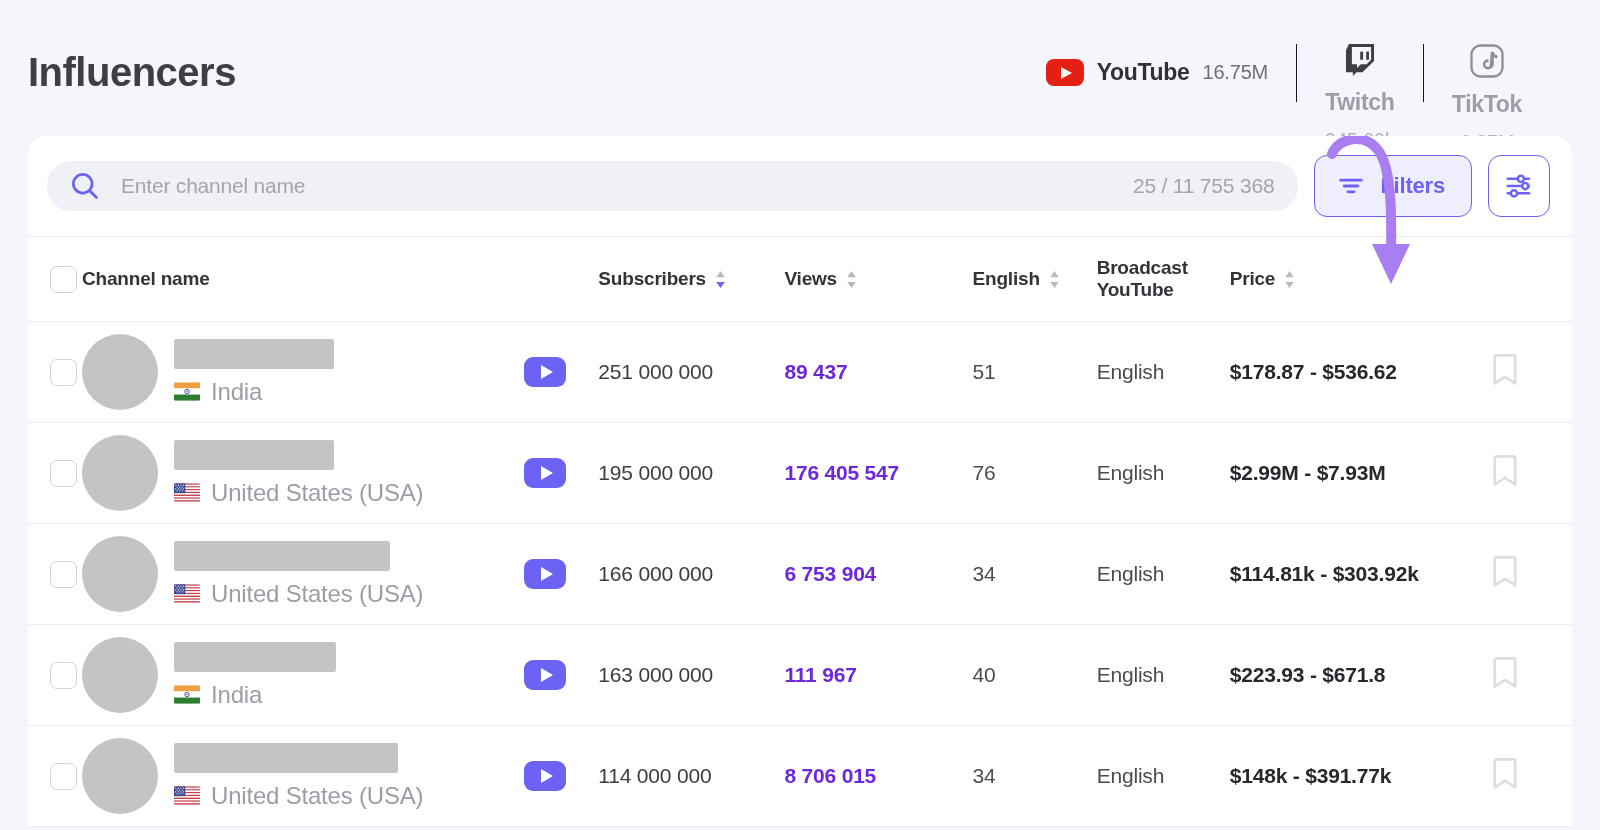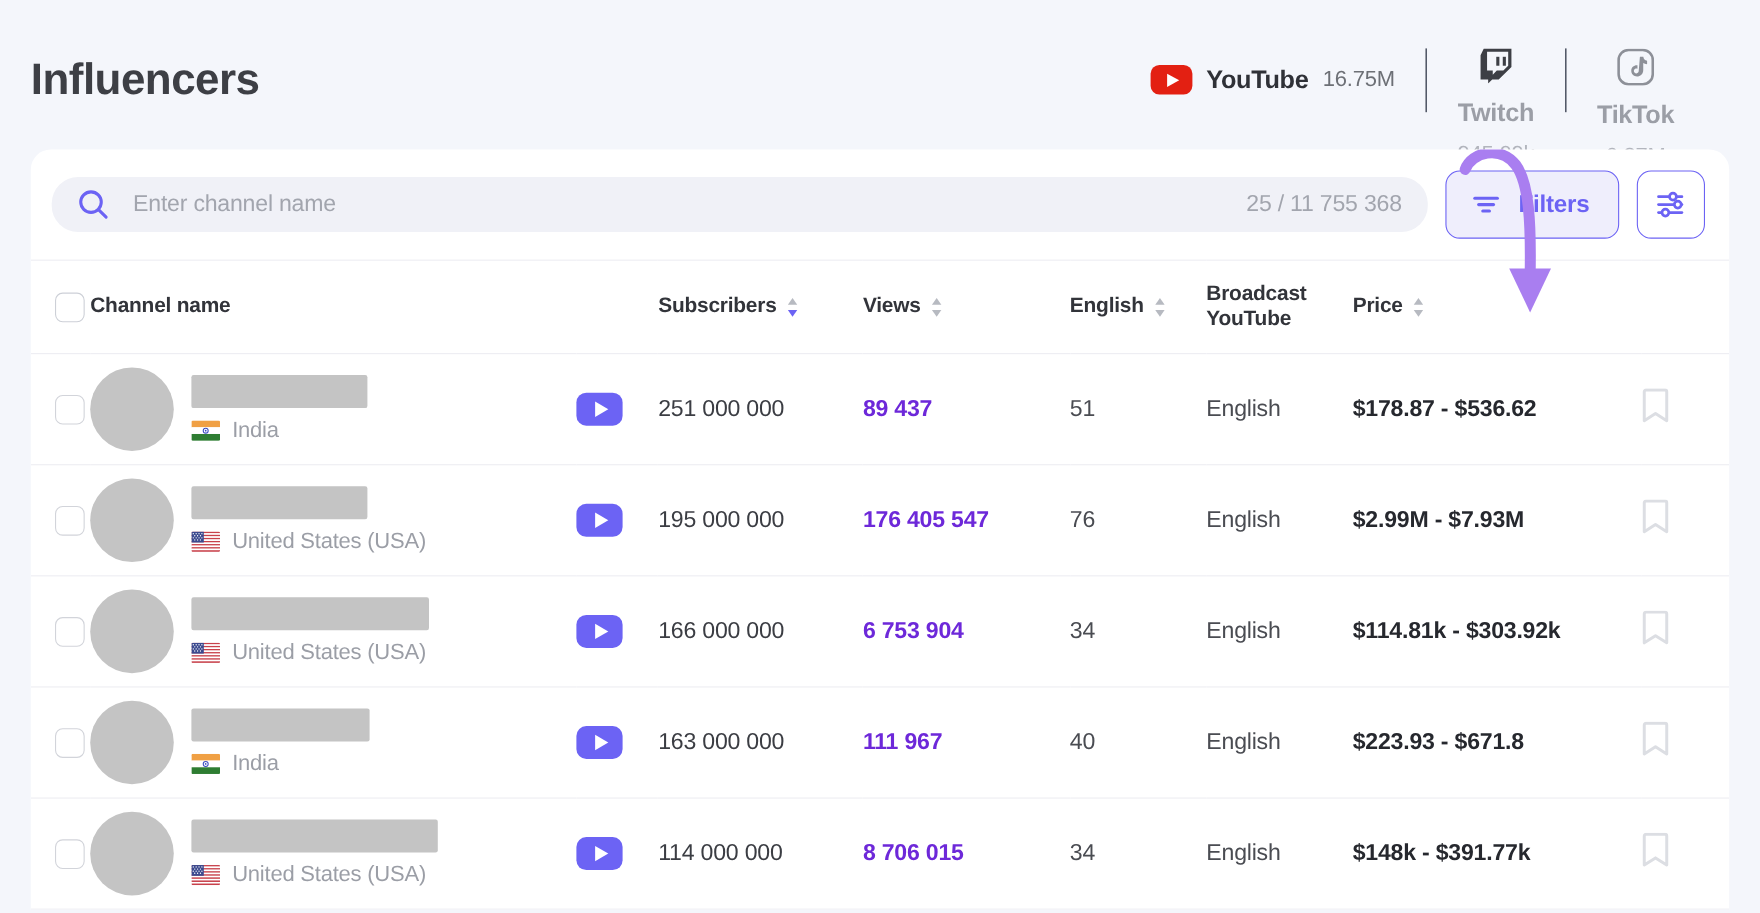--- a/index.html
+++ b/index.html
@@ -184,21 +184,21 @@
   .namecell { display: flex; align-items: center; gap: 16px; }
   .avatar {
     width: 76px; height: 76px;
     border-radius: 50%;
     background: #c4c4c4;
     flex: none;
   }
   .name-block { display: flex; flex-direction: column; gap: 9px; min-width: 0; }
   .redact { height: 30px; background: #c4c4c4; border-radius: 2px; }
   .country { display: flex; align-items: center; gap: 11px; }
-  .country-label { font-size: 20px; color: #9b9ea6; letter-spacing: -0.2px; white-space: nowrap; }
+  .country-label { font-size: 24px; color: #9b9ea6; letter-spacing: -0.2px; white-space: nowrap; }
   .flag { width: 26px; height: 19px; flex: none; display: block; border-radius: 1.5px; }
 
   .play-badge {
     width: 42px; height: 30px;
     background: #6c63f4;
     border-radius: 9px;
     display: flex; align-items: center; justify-content: center;
   }
   .play-badge .tri {
     width: 0; height: 0;

